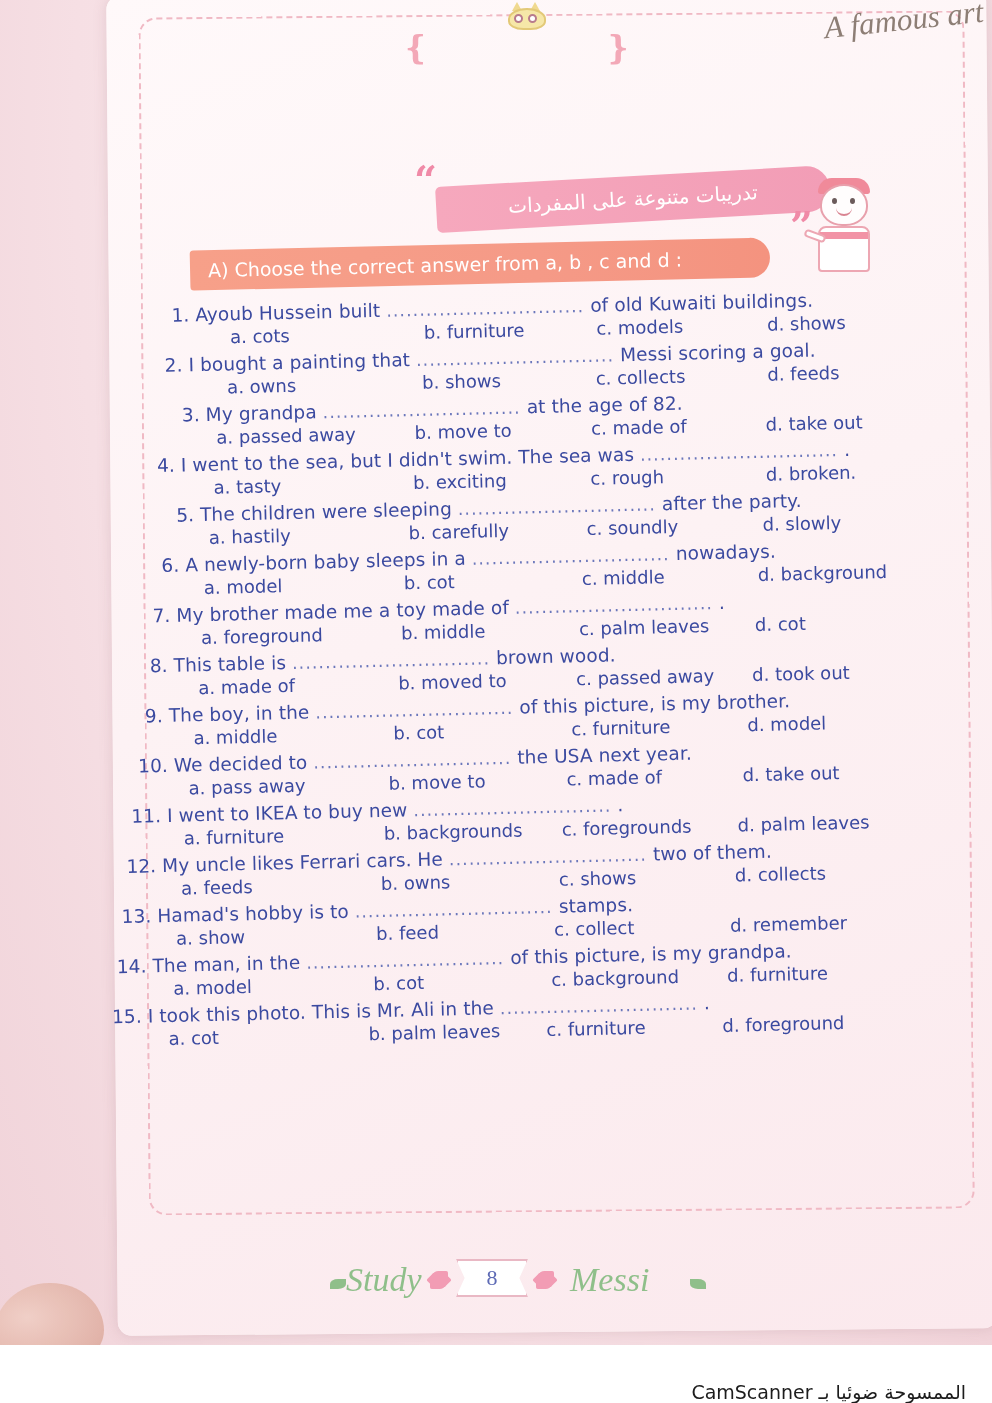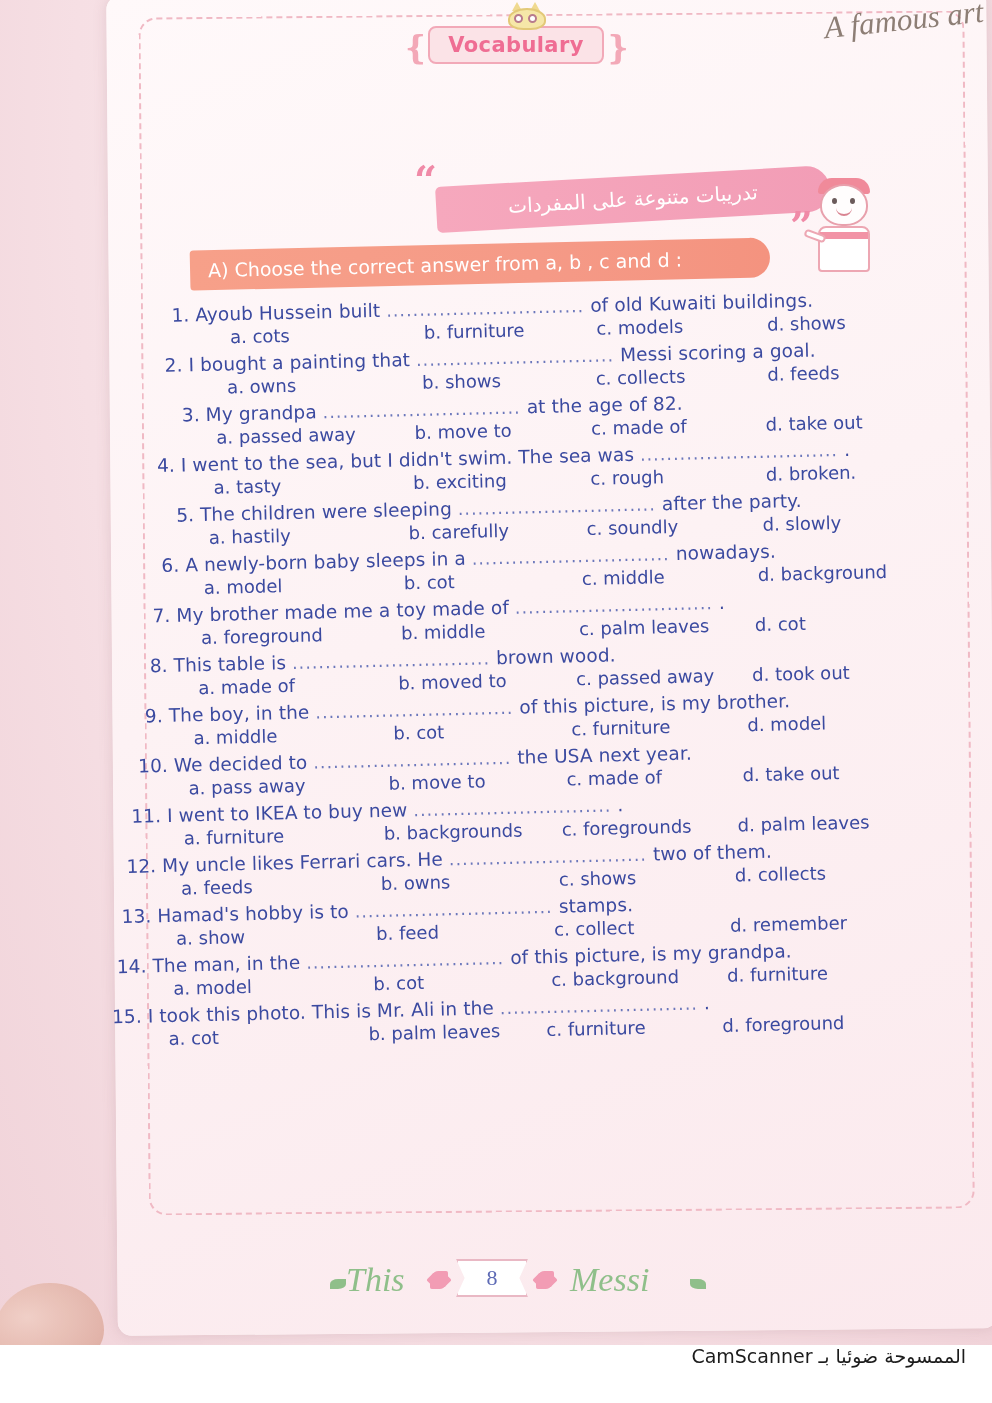--- a/index.html
+++ b/index.html
@@ -290,21 +290,21 @@
   .flower::after { transform: rotate(45deg); }
   .flower.f1 { left: 430px; }
   .flower.f2 { left: 536px; }
 
   
   .cam {
     position: absolute;
     left: 0; right: 0; bottom: 0;
     height: 58px;
     background: #ffffff;
-    display: flex; align-items: flex-start; justify-content: flex-end;
+    display: flex; align-items: flex-end; justify-content: flex-end;
     padding-right: 26px;
   }
   .cam-txt {
     font-family: "DejaVu Sans", sans-serif;
     font-size: 19px;
     color: #1c1c1c;
     direction: rtl;
   }
 </style>
 </head>
@@ -315,23 +315,20 @@
 <div class="sheet">
   <div class="sheet-inner"></div>
   <div class="dashed-frame"></div>
 </div>
 
 <div class="thumb"></div>
 
 <div class="vocab-wrap">
   <div class="brk l">❴</div>
   <div class="brk r">❵</div>
-  <div class="vocab-badge">
-    <span>Vocabulary</span>
-  </div>
   <div class="owl">
     <div class="ear l"></div>
       <div class="ear r"></div>
     <div class="head"></div>
     <div class="eye l"></div>
       <div class="eye r"></div>
   </div>
 </div>
 
 <div class="handwrite">A famous art</div>
@@ -581,21 +578,21 @@
       <span class="o b">b. palm leaves</span>
       <span class="o c">c. furniture</span>
       <span class="o d">d. foreground</span>
     </div>
   </div>
 
 </div>
 
 <div class="footer">
   <div class="leaf l1"></div>
-  <div class="cool">This</div>
+  <div class="cool">Study</div>
   <div class="flower f1"></div>
   <div class="pagebadge">
     <span>8</span>
   </div>
   <div class="flower f2"></div>
   <div class="study">Messi</div>
   <div class="leaf l2"></div>
 </div>
 
 <div class="cam">

